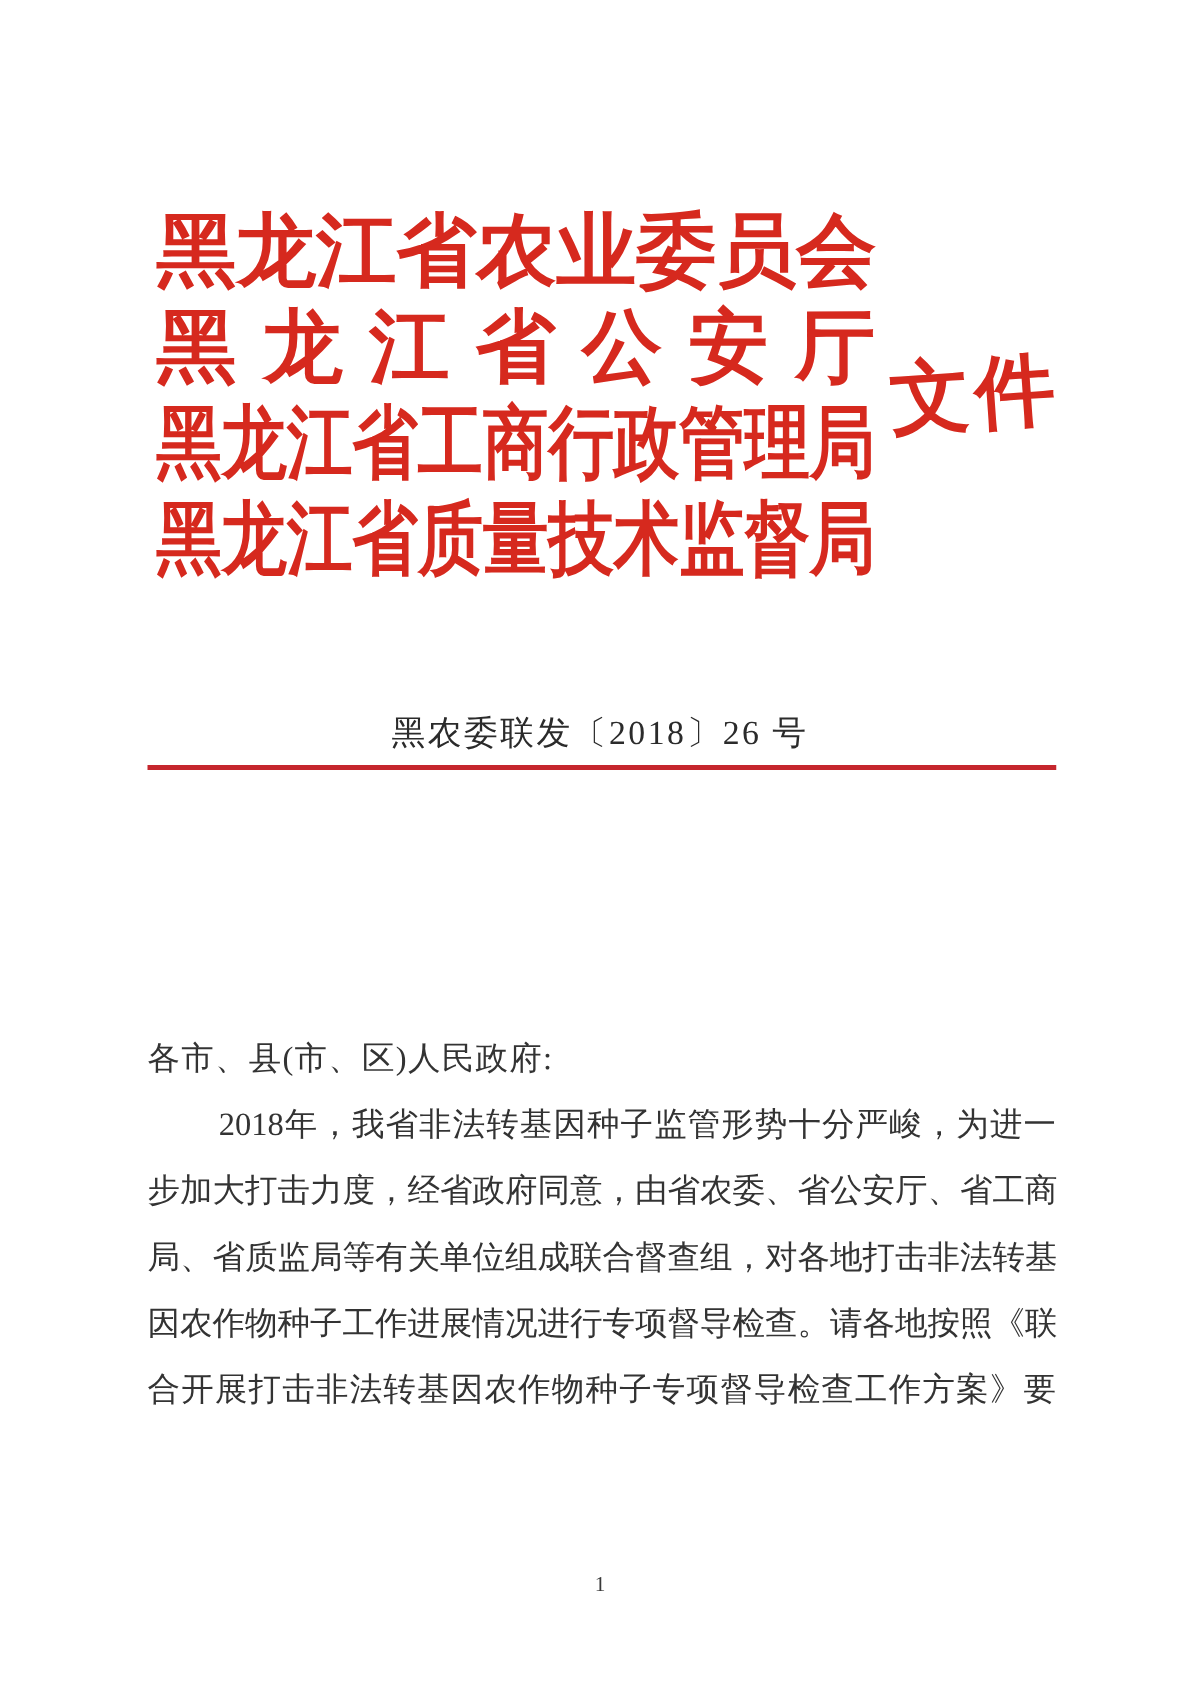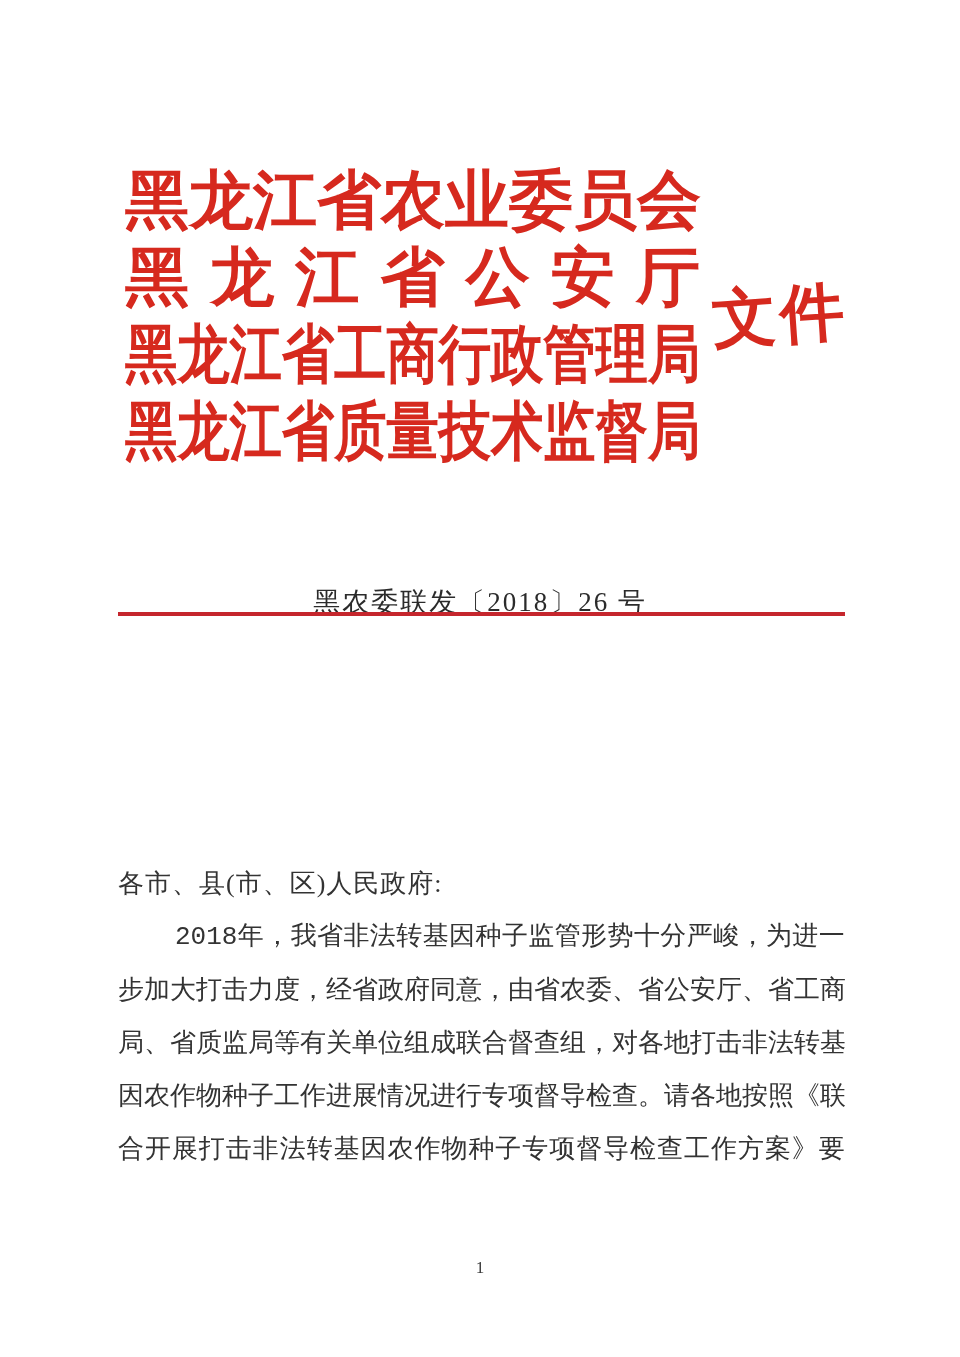--- a/index.html
+++ b/index.html
@@ -56,21 +56,20 @@
   
   .doc-number {
     position: absolute;
     top: 568px;
     left: 0;
     width: 100%;
     text-align: center;
     font-size: 27px;
     color: #2b2b2b;
     letter-spacing: 2px;
-    margin-top: 16px;
   }
   .red-rule {
     position: absolute;
     left: 118px;
     top: 612px;
     width: 727px;
     height: 4px;
     background: #c5262d;
   }
 
@@ -87,39 +86,39 @@
     font-weight: 700;
     color: #1c1c1c;
     letter-spacing: 1px;
   }
   .title-line { display: block; }
 
   
   .body-block {
     position: absolute;
     left: 118px;
-    top: 857px;
+    top: 820px;
     width: 727px;
     font-size: 26px;
     color: #333333;
   }
   .salutation {
     height: 53px;
     line-height: 53px;
     letter-spacing: 1px;
     text-align: left;
   }
   .para-line {
     display: flex;
     justify-content: space-between;
     align-items: center;
     height: 53px;
     line-height: 1;
   }
-  .para-line.indent { padding-left: 57px; font-family: Liberation Mono, monospace; }
+  .para-line.indent { padding-left: 57px; }
 
   
   .page-number {
     position: absolute;
     top: 1258px;
     left: 0;
     width: 100%;
     text-align: center;
     font-size: 17px;
     color: #3a3a3a;

